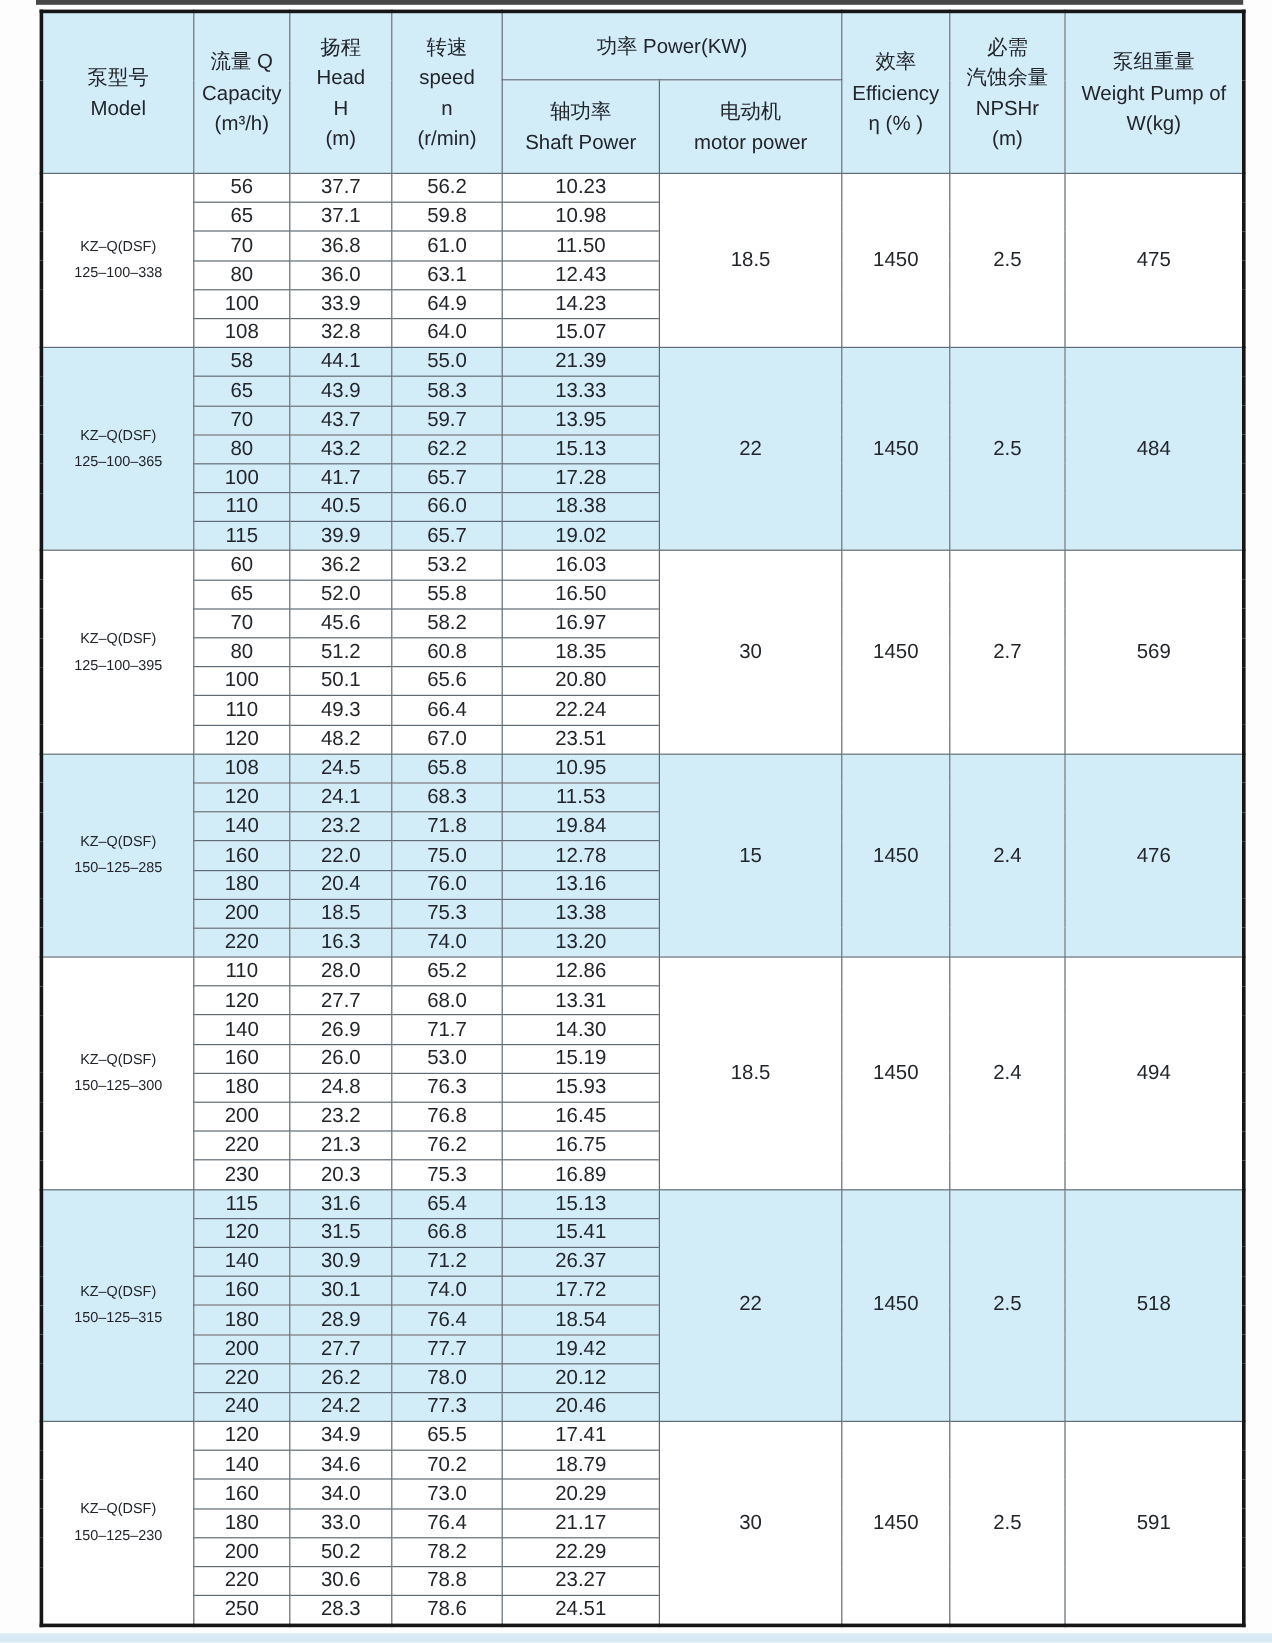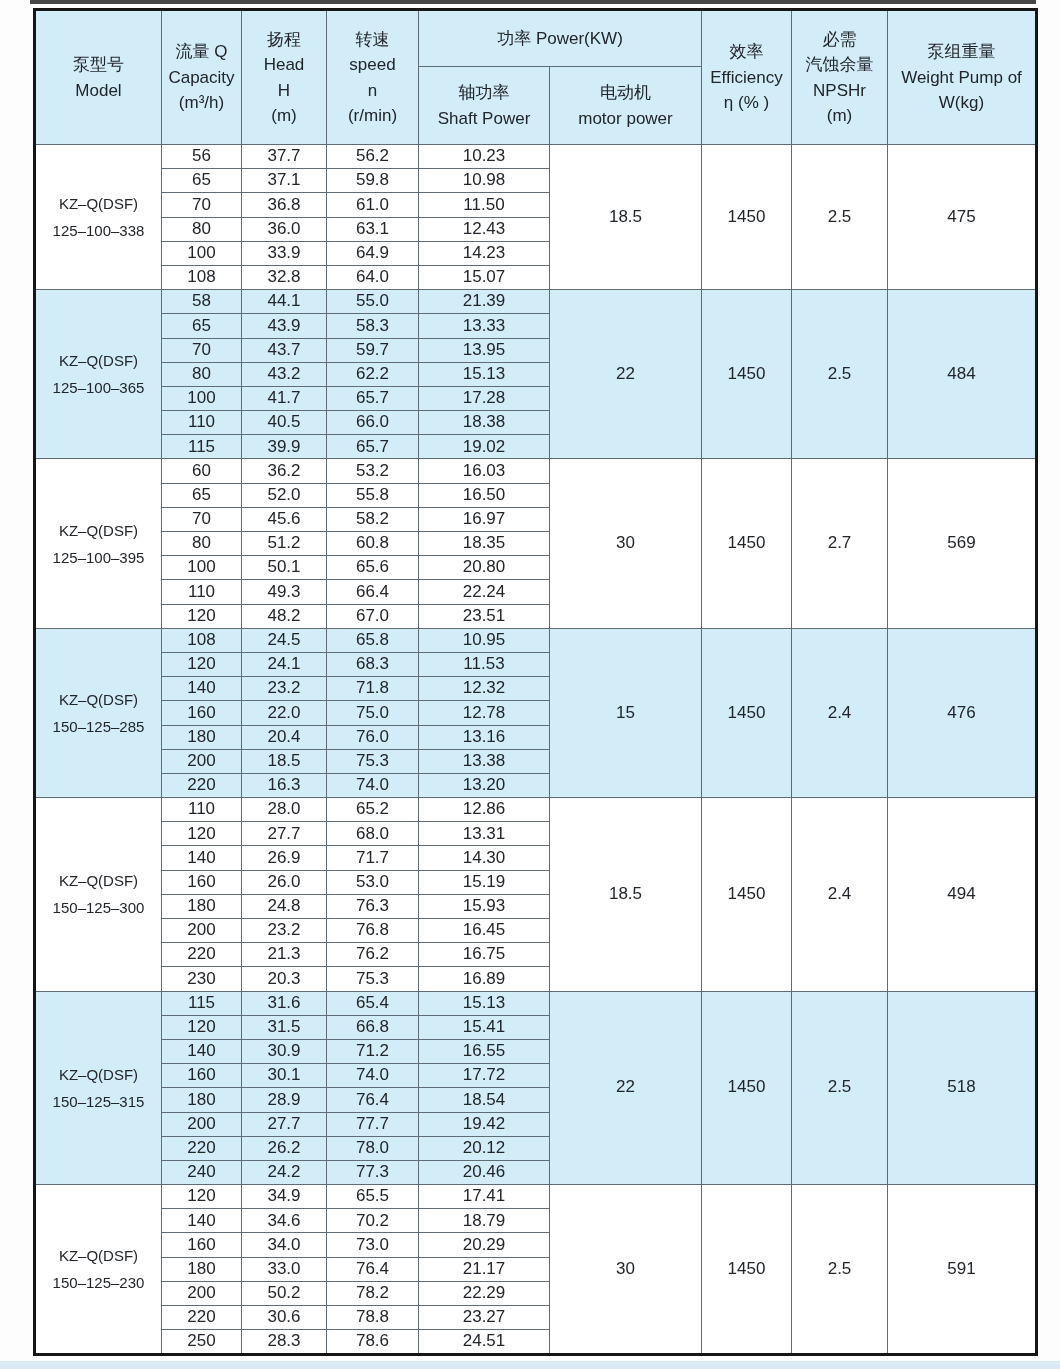--- a/index.html
+++ b/index.html
@@ -50,21 +50,21 @@
   thead tr.h-row-1 { height: 57px; }
   thead tr.h-row-2 { height: 78px; }
   tbody td {
     font-size: 17px;
     height: 24px;
     padding: 0;
     line-height: 1.1;
     background: #ffffff;
   }
   tbody tr.shaded td { background: #d2ecf8; }
-  td.model-cell { font-size: 15px; line-height: 1.8; }
+  td.model-cell { font-size: 12px; line-height: 1.8; }
   td.merged { font-size: 17px; }
 </style>
 </head>
 <body>
 
 <div class="page">
   <div class="top-strip"></div>
   <div class="bottom-strip"></div>
 
   <table class="spec-table">
@@ -295,21 +295,21 @@
         <tr class="shaded">
           <td>120</td>
           <td>24.1</td>
           <td>68.3</td>
           <td>11.53</td>
         </tr>
         <tr class="shaded">
           <td>140</td>
           <td>23.2</td>
           <td>71.8</td>
-          <td>12.32</td>
+          <td>19.84</td>
         </tr>
         <tr class="shaded">
           <td>160</td>
           <td>22.0</td>
           <td>75.0</td>
           <td>12.78</td>
         </tr>
         <tr class="shaded">
           <td>180</td>
           <td>20.4</td>
@@ -401,21 +401,21 @@
         <tr class="shaded">
           <td>120</td>
           <td>31.5</td>
           <td>66.8</td>
           <td>15.41</td>
         </tr>
         <tr class="shaded">
           <td>140</td>
           <td>30.9</td>
           <td>71.2</td>
-          <td>16.55</td>
+          <td>26.37</td>
         </tr>
         <tr class="shaded">
           <td>160</td>
           <td>30.1</td>
           <td>74.0</td>
           <td>17.72</td>
         </tr>
         <tr class="shaded">
           <td>180</td>
           <td>28.9</td>

